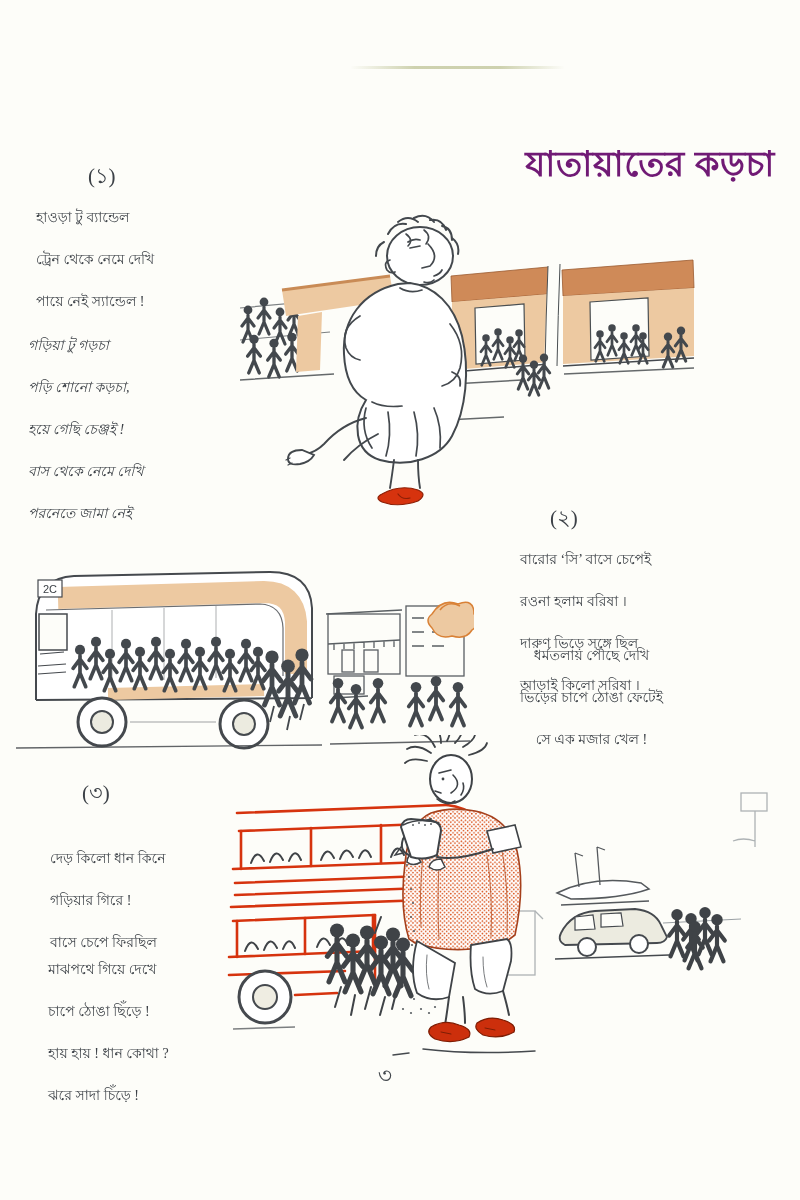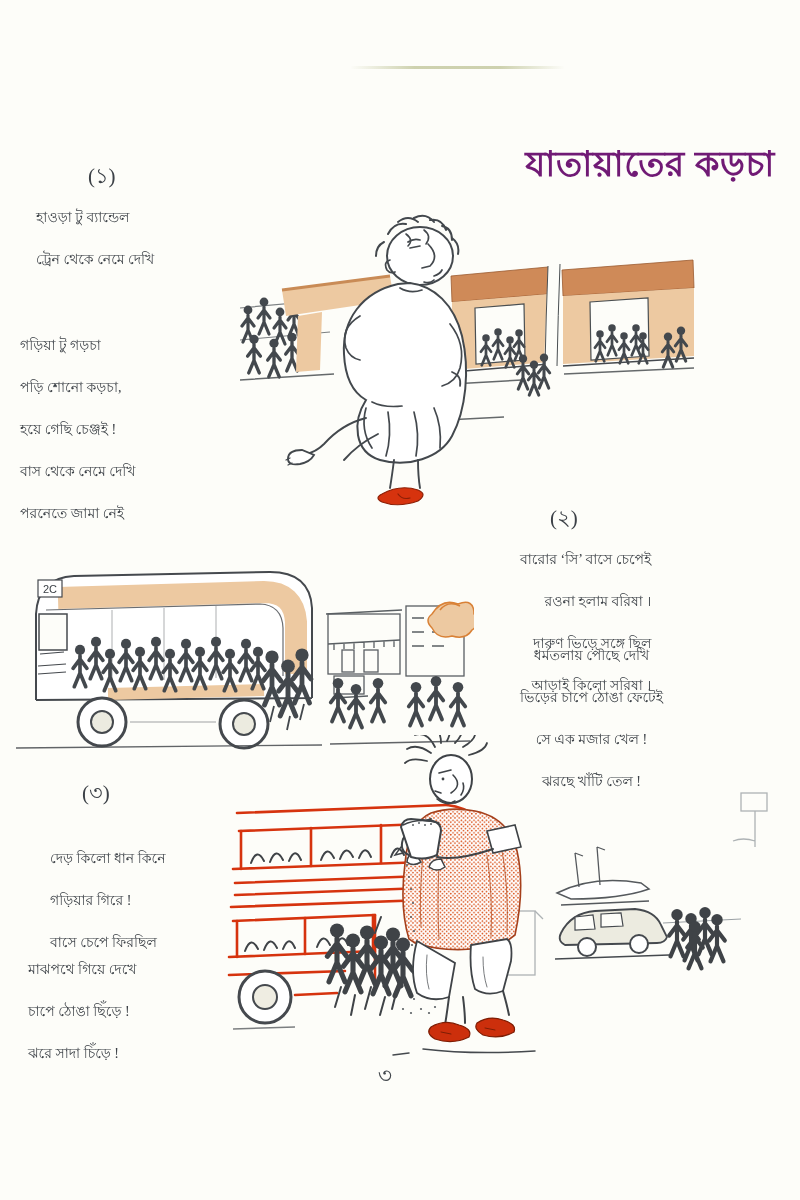--- a/index.html
+++ b/index.html
@@ -37,52 +37,53 @@
 <div class="page">
 
   <div class="scan-line"></div>
 
   <h1 class="title">যাতায়াতের কড়চা</h1>
 
   <div class="stanza-num" style="left:88px; top:162px;">(১)</div>
   <div class="lines" style="left:36px; top:191px;">
     <div class="line">হাওড়া টু ব্যান্ডেল</div>
     <div class="line">ট্রেন থেকে নেমে দেখি</div>
-  </div>
-  <div class="lines" style="left:20px; top:319px;">
+    <div class="line">পায়ে নেই স্যান্ডেল !</div>
+  </div>
+  <div class="lines" style="left:28px; top:319px;font-style:italic;">
     <div class="line">গড়িয়া টু গড়চা</div>
     <div class="line">পড়ি শোনো কড়চা,</div>
     <div class="line">হয়ে গেছি চেঞ্জই !</div>
     <div class="line">বাস থেকে নেমে দেখি</div>
     <div class="line">পরনেতে জামা নেই</div>
   </div>
 
   <div class="stanza-num" style="left:550px; top:504px;">(২)</div>
-  <div class="lines" style="left:520px; top:533px;text-align:right;">
+  <div class="lines" style="left:520px; top:533px;">
     <div class="line">বারোর ‘সি’ বাসে চেপেই</div>
     <div class="line">রওনা হলাম বরিষা ।</div>
     <div class="line">দারুণ ভিড়ে সঙ্গে ছিল</div>
     <div class="line">আড়াই কিলো সরিষা ।</div>
   </div>
   <div class="lines" style="left:520px; top:629px;text-align:center;">
     <div class="line">ধর্মতলায় পৌছে দেখি</div>
     <div class="line">ভিড়ের চাপে ঠোঙা ফেটেই</div>
     <div class="line">সে এক মজার খেল !</div>
-    <div class="line">ঝরছে খাঁটি তেল !</div>
   </div>
 
   <div class="stanza-num" style="left:82px; top:779px;">(৩)</div>
   <div class="lines" style="left:50px; top:832px;">
     <div class="line">দেড় কিলো ধান কিনে</div>
     <div class="line">গড়িয়ার গিরে !</div>
     <div class="line">বাসে চেপে ফিরছিল</div>
   </div>
-  <div class="lines" style="left:28px; top:943px;">
+  <div class="lines" style="left:48px; top:943px;">
     <div class="line">মাঝপথে গিয়ে দেখে</div>
     <div class="line">চাপে ঠোঙা ছিঁড়ে !</div>
+    <div class="line">হায় হায় ! ধান কোথা ?</div>
     <div class="line">ঝরে সাদা চিঁড়ে !</div>
   </div>
 
   <svg class="illus" style="left:238px; top:212px;" width="462" height="296" viewBox="0 0 462 296">
     <defs>
       <g id="fig1" stroke="#43484d" stroke-width="1.6" fill="none" stroke-linecap="round">
         <circle cx="0" cy="-7" r="2.2" fill="#43484d" stroke="none"></circle>
         <path d="M0,-4.5 L0,3 M0,-3 L-3,1 M0,-3 L3,1 M0,3 L-2.5,9 M0,3 L2.5,9"></path>
       </g>
     </defs>

